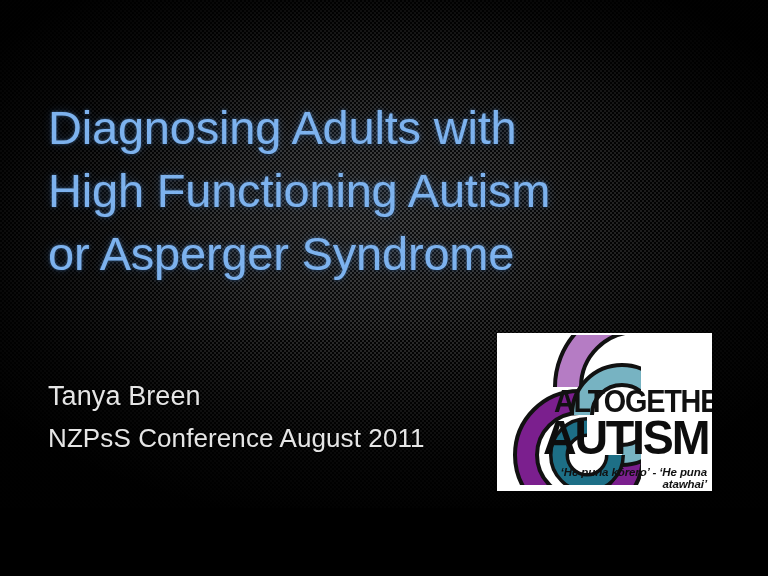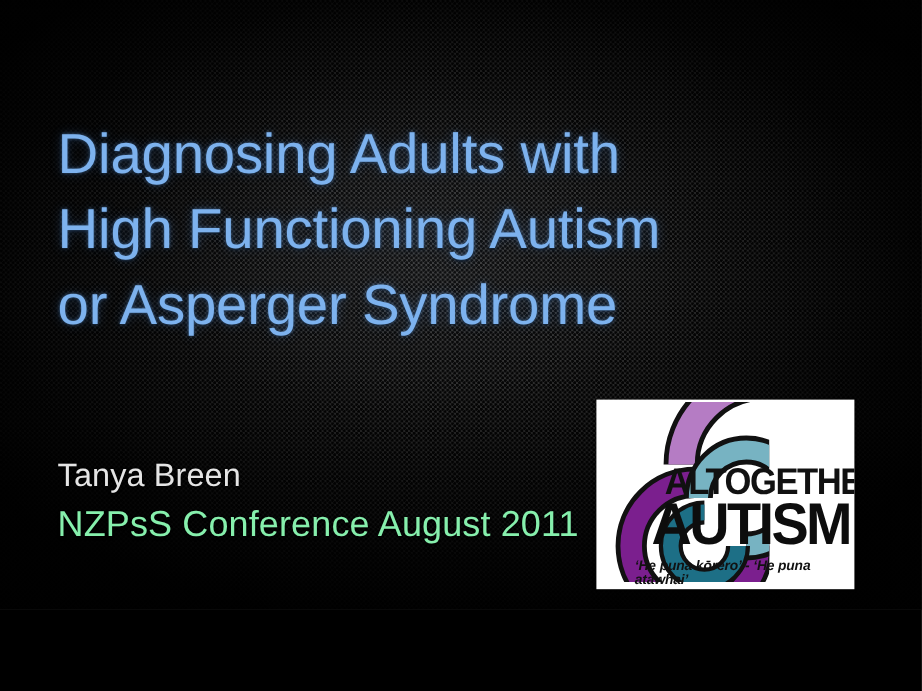--- a/index.html
+++ b/index.html
@@ -79,24 +79,24 @@
     line-height: 34px;
     font-weight: 300;
     color: #e5e5e5;
     letter-spacing: 0.1px;
     text-shadow: 0 1px 2px rgba(0,0,0,0.9);
   }
   .event {
     position: absolute;
     left: 48px;
     top: 421px;
-    font-size: 30px;
+    font-size: 26px;
     line-height: 34px;
     font-weight: 300;
-    color: #86efac;
+    color: #e5e5e5;
     letter-spacing: 0.1px;
     text-shadow: 0 1px 2px rgba(0,0,0,0.9);
   }
 
   
   .logo {
     position: absolute;
     left: 497px;
     top: 333px;
     width: 215px;
@@ -135,21 +135,21 @@
     color: #0d0d0d;
     letter-spacing: -2.3px;
     transform: scaleX(0.95);
     transform-origin: left center;
   }
   .logo-tag {
     position: absolute;
     left: 32px;
     top: 133px;
     width: 178px;
-    text-align: left;
+    text-align: right;
     font-size: 11.5px;
     font-weight: 700;
     color: #111;
     letter-spacing: -0.1px;
     font-style: italic;
   }
 </style>
 </head>
 <body>
 

